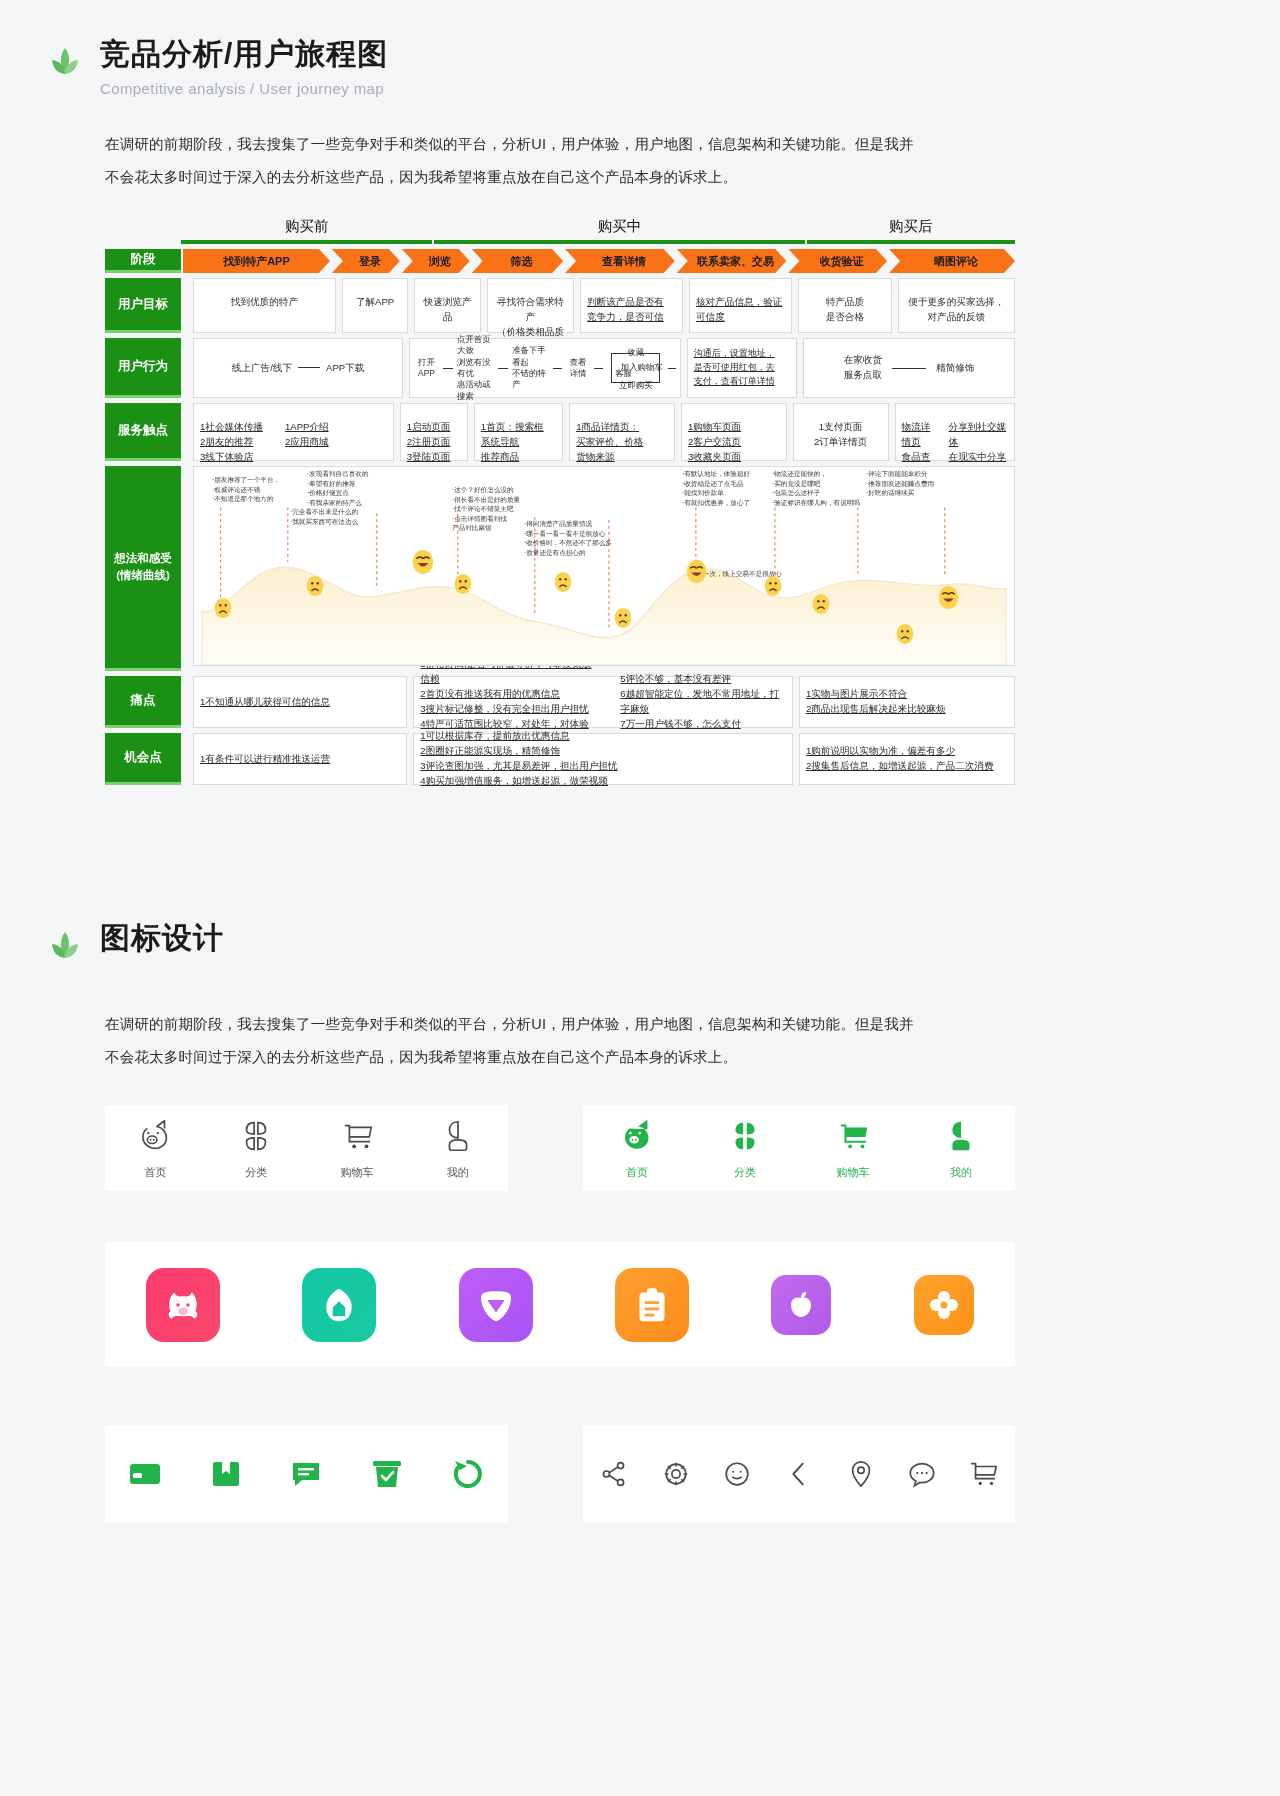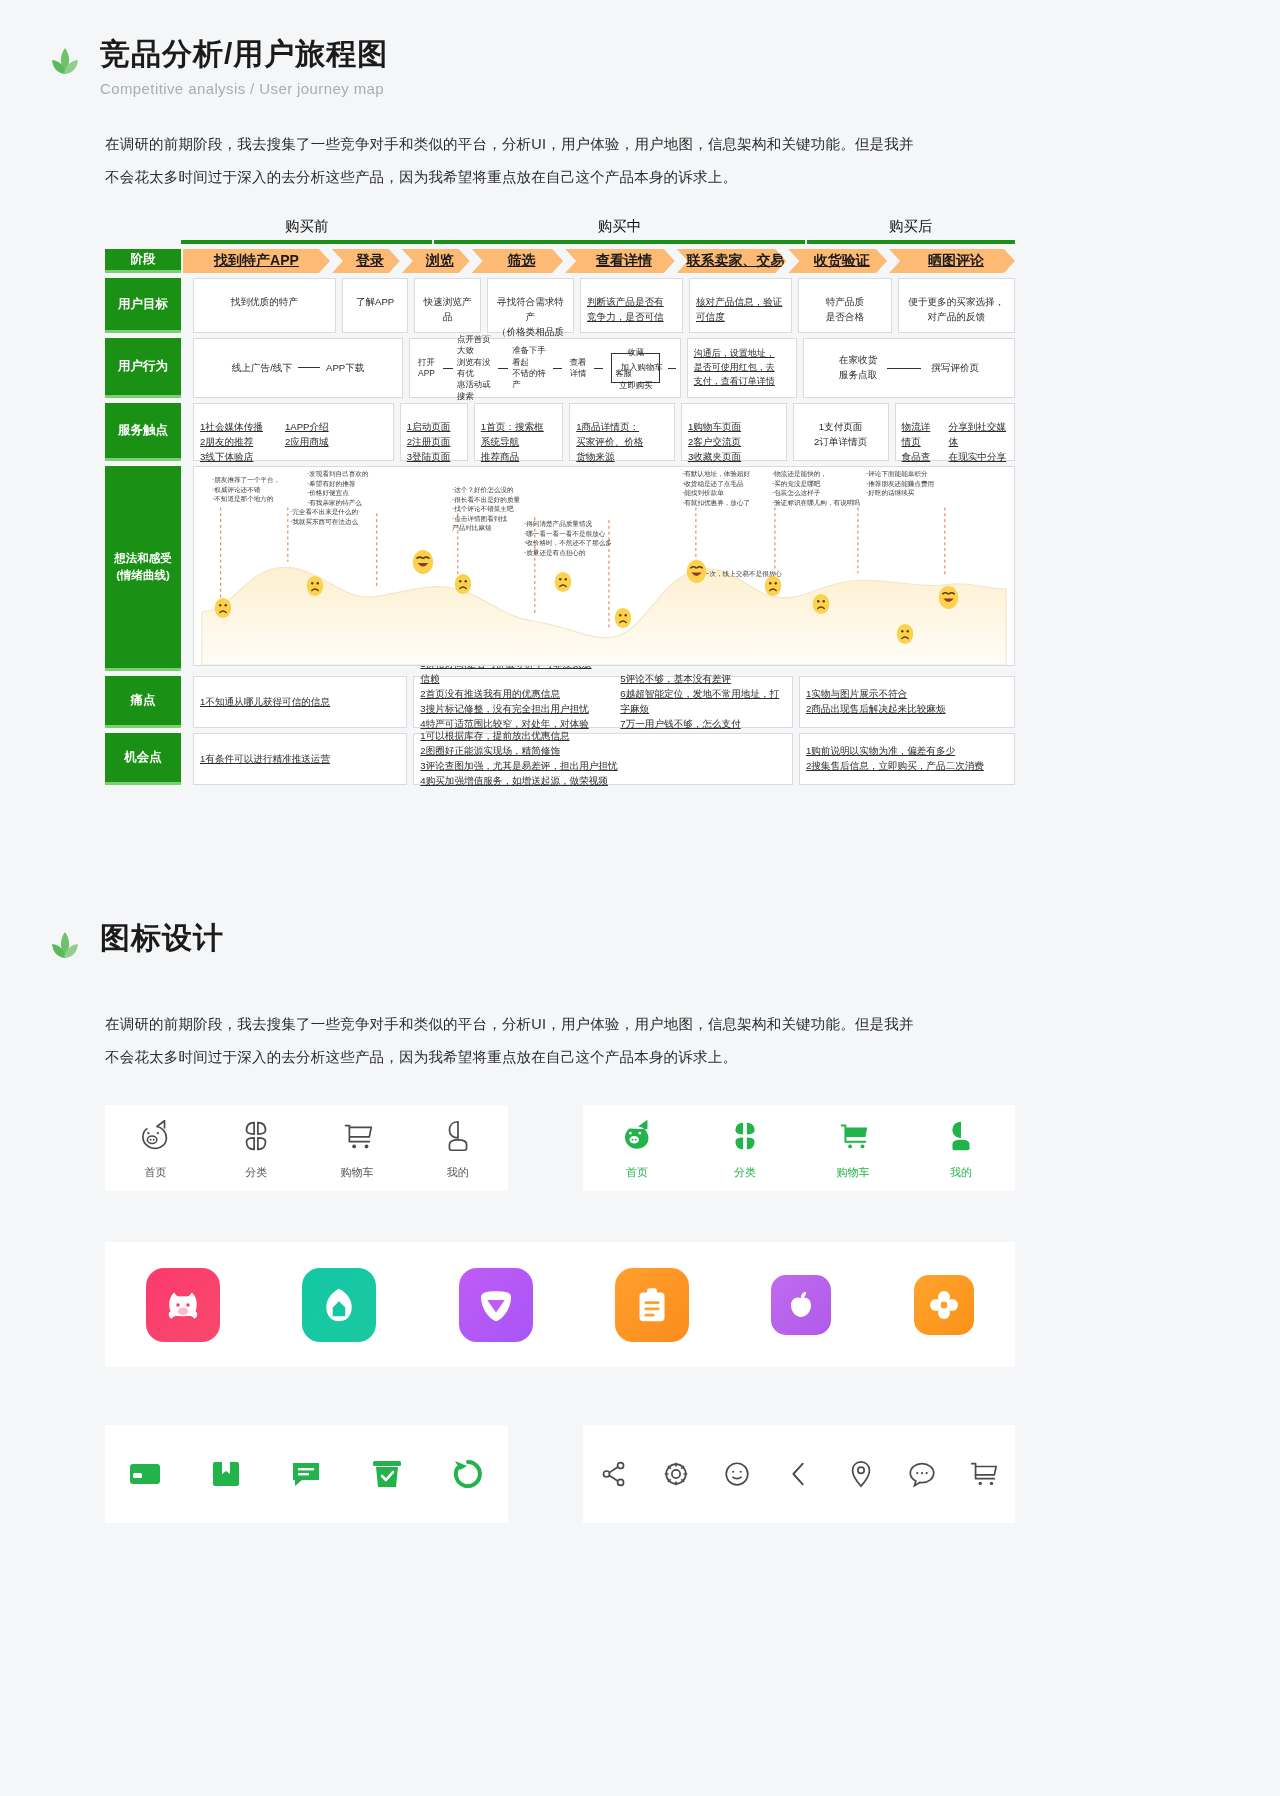--- a/index.html
+++ b/index.html
@@ -44,25 +44,24 @@
   
   .stage-row { display:flex; margin-bottom:5px; }
   .stage-label {
     width:76px; flex:0 0 76px; background:#1a9115; color:#fff;
     display:flex; align-items:center; justify-content:center;
     font-size:12.5px; font-weight:bold; border-bottom:3px solid #7dd06f; margin-right:2px;
     height:24px;
   }
   .chevs { flex:1; display:flex; gap:2px; height:24px; }
   .chev {
-    background:#fdba74; color:#1b1b1b; font-size:14px; font-weight:bold;
+    background:#f97316; color:#1b1b1b; font-size:11px; font-weight:bold;
     display:flex; align-items:center; justify-content:center;
     clip-path:polygon(0 0, calc(100% - 11px) 0, 100% 50%, calc(100% - 11px) 100%, 0 100%, 11px 50%);
     padding-left:8px;
-    text-decoration:underline;
   }
   .chev:first-child { clip-path:polygon(0 0, calc(100% - 11px) 0, 100% 50%, calc(100% - 11px) 100%, 0 100%); padding-left:0; }
 
   
   .emo-wrap { flex:1; border:1px solid #d9dbde; background:#fff; position:relative; height:200px; overflow:hidden; }
   .emo-svg { position:absolute; inset:0; width:100%; height:100%; }
   .emo-note {
     position:absolute; font-size:6.6px; line-height:1.45; color:#3a3a3a; white-space:pre-line;
   }
   .emoji { position:absolute; width:22px; height:22px; }
@@ -186,21 +185,21 @@
         </span>
       </div>
       <div class="cell left" style="flex:1.12;align-items:center;white-space:pre-line;font-size:9px;">沟通后，设置地址，
 是否可使用红包，去
 支付，查看订单详情</div>
       <div class="cell" style="flex:2.30;align-items:center;">
         <span style="display:flex;align-items:center;gap:10px;font-size:9.6px;">
           <span style="white-space:pre-line;text-align:left">在家收货
 服务点取</span>
           <span style="width:34px;height:1px;background:#333;display:inline-block"></span>
-          <span>撰写评价页</span>
+          <span>精简修饰</span>
         </span>
       </div>
     </div>
   </div>
 
   <div class="jm-row" style="height:58px;">
     <div class="jm-rowlabel">服务触点</div>
     <div class="jm-cells">
       <div class="cell left" style="flex:2.28;white-space:pre-line;gap:22px;display:flex;">
         <span style="white-space:pre-line">1社会媒体传播
@@ -395,21 +394,21 @@
     <div class="jm-rowlabel">机会点</div>
     <div class="jm-cells">
       <div class="cell left" style="flex:2.28;align-items:center;white-space:pre-line">1有条件可以进行精准推送运营</div>
       <div class="cell left" style="flex:4.16;align-items:center;white-space:pre-line;gap:22px;display:flex">
         <span style="white-space:pre-line">1可以根据库存，提前放出优惠信息
 2图圈好正能源实现场，精简修饰
 3评论查图加强，尤其是易差评，担出用户担忧
 4购买加强增值服务，如增送起源，做荣视频</span>
       </div>
       <div class="cell left" style="flex:2.30;align-items:center;white-space:pre-line">1购前说明以实物为准，偏差有多少
-2搜集售后信息，立即购买，产品二次消费</div>
+2搜集售后信息，如增送起源，产品二次消费</div>
     </div>
   </div>
 
 </div>
 
 <div class="section-head" style="position:absolute;left:48px;top:920px;width:960px;">
   <svg class="leaf-logo" viewBox="0 0 34 40">
     <path d="M17 2 C22 9 23 18 17 26 C11 18 12 9 17 2Z" fill="#6cc36a"></path>
     <path d="M4 14 C12 15 17 20 17 28 C9 27 5 22 4 14Z" fill="#5cb85c"></path>
     <path d="M30 14 C29 22 25 27 17 28 C17 20 22 15 30 14Z" fill="#8ed08a"></path>

